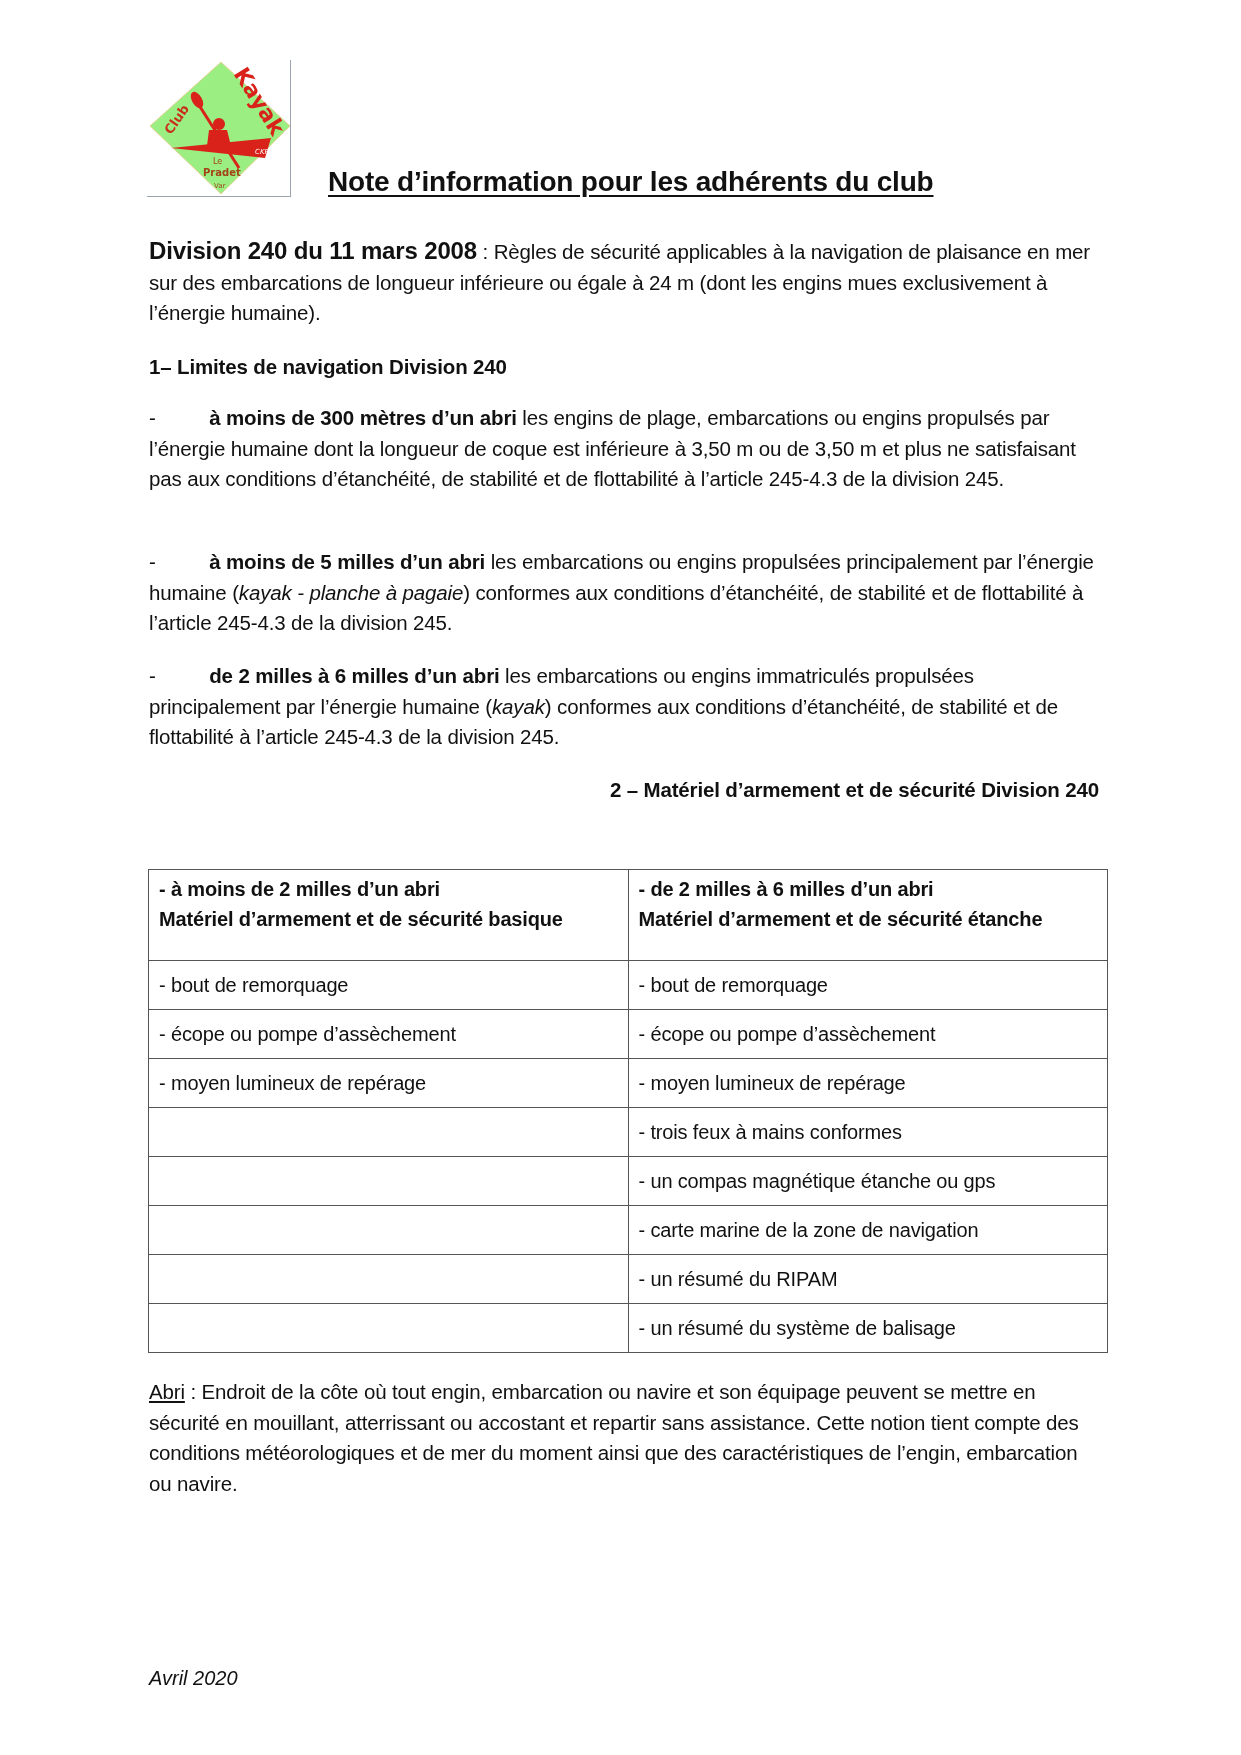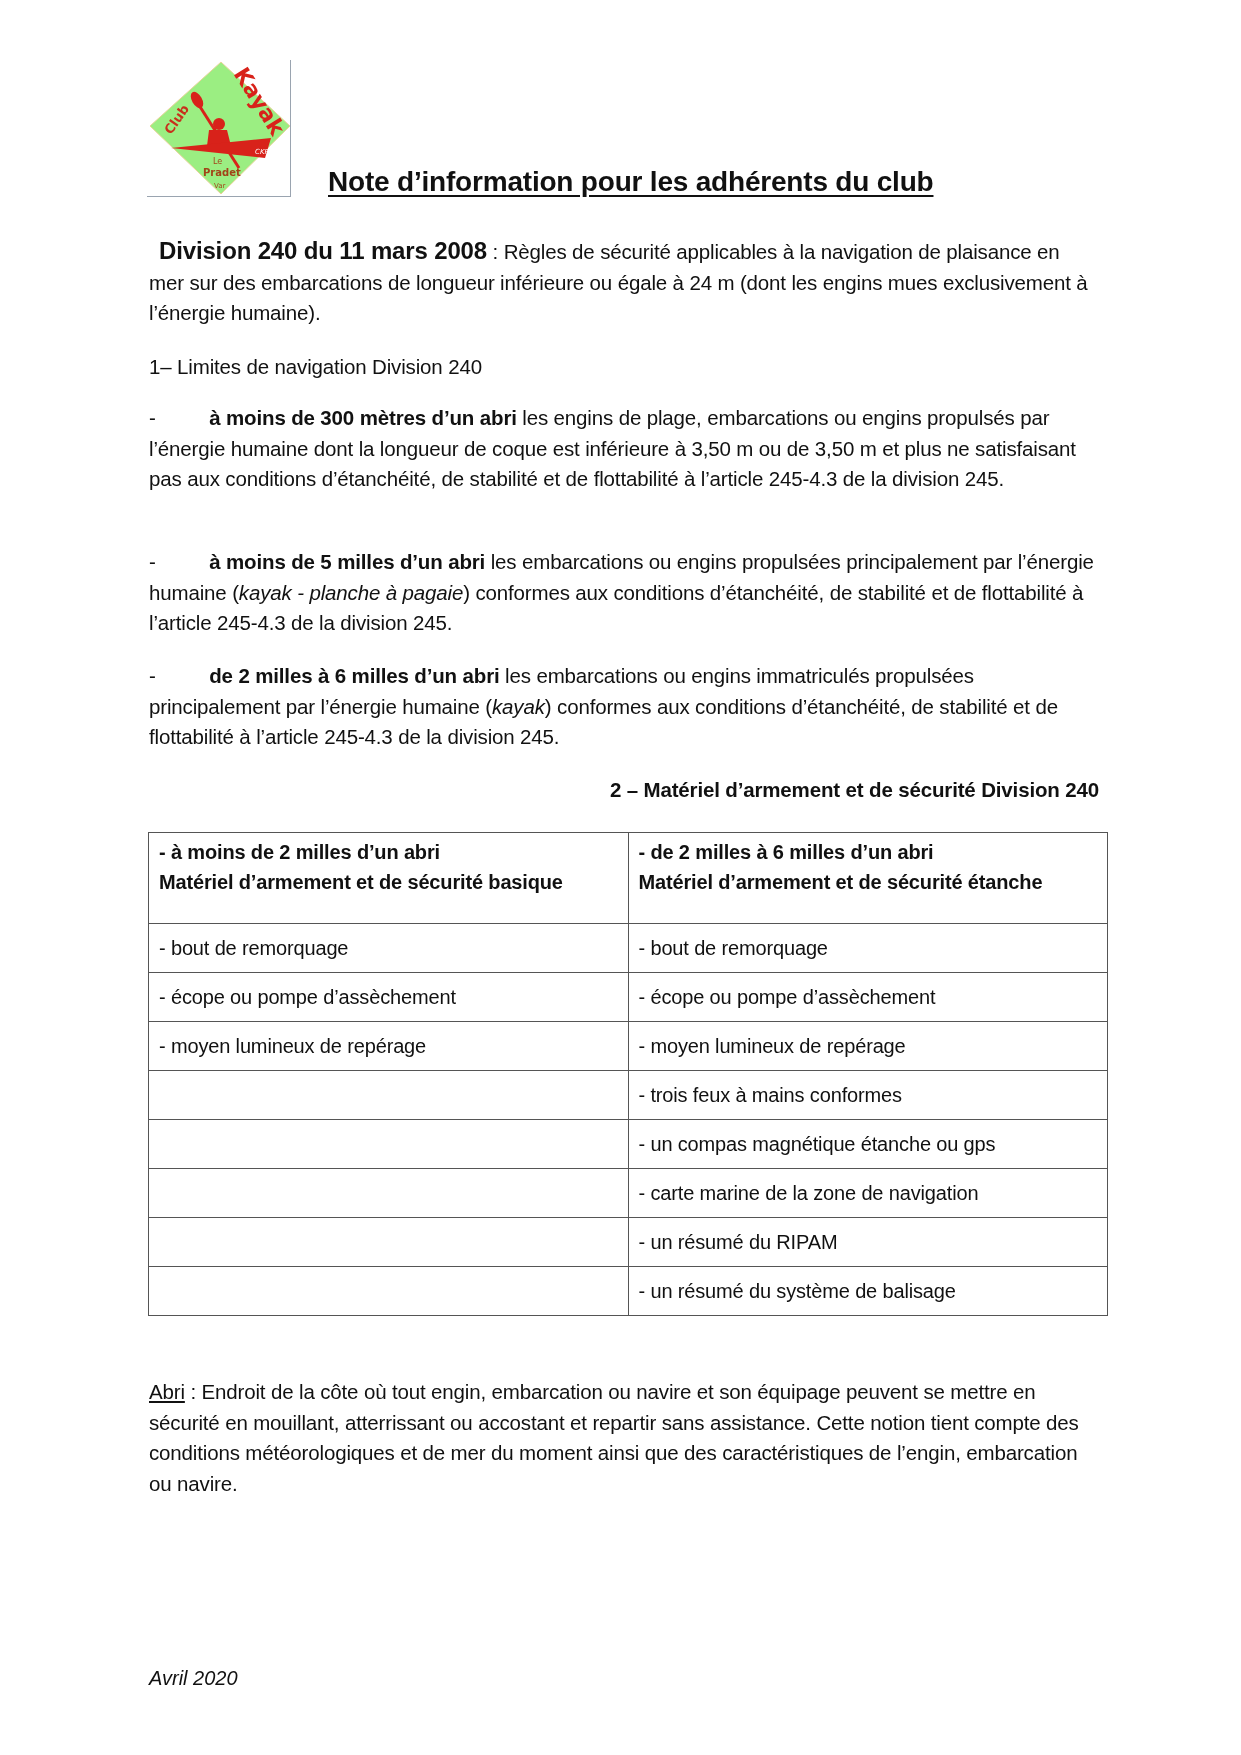--- a/index.html
+++ b/index.html
@@ -10,34 +10,34 @@
   
   #logo { left: 147px; top: 60px; width: 145px; height: 137px; }
   #logo-frame-v { left: 290px; top: 60px; width: 1px; height: 137px; background: #9aa4b0; }
   #logo-frame-h { left: 147px; top: 196px; width: 144px; height: 1px; background: #9aa4b0; }
 
   
   #title { left: 328px; top: 166px; font-size: 28px; font-weight: bold;
            text-decoration: underline; text-underline-offset: 4px; letter-spacing: -0.2px; white-space: nowrap; }
 
   .para { position: absolute; left: 149px; width: 950px; font-size: 20.5px; line-height: 30.5px; letter-spacing: -0.15px; }
-  .lead-bold { font-size: 24px; font-weight: bold; margin-left: 10px; }
+  .lead-bold { font-size: 24px; font-weight: bold; }
   .b { font-weight: bold; margin-left: 48px; }
   .bi { font-weight: normal; font-style: italic; }
   .u { text-decoration: underline; }
 
   #p-intro { top: 236px; }
-  #h-1 { top: 352px; font-weight: normal; }
+  #h-1 { top: 352px; font-weight: bold; }
   #p-300m { top: 403px; }
   #p-2m { top: 547px; }
   #p-2to6 { top: 661px; }
   #h-2 { top: 775px; font-weight: bold; text-align: right; }
 
   
-  #equip-table { position: absolute; left: 148px; top: 832px; width: 960px;
+  #equip-table { position: absolute; left: 148px; top: 869px; width: 960px;
                  border-collapse: collapse; font-size: 20px; letter-spacing: -0.15px; }
   #equip-table td { border: 1.5px solid #555; padding: 0 10px; vertical-align: top; width: 50%; }
   #equip-table tr.hdr td { height: 86px; padding-top: 4px; line-height: 30px; font-weight: bold; }
   #equip-table tr.row td { height: 48px; line-height: 48px; }
 
   #p-abri { top: 1377px; }
   #footer { left: 149px; top: 1667px; font-size: 20px; font-weight: normal; font-style: italic; }
 </style>
 </head>
 <body>

